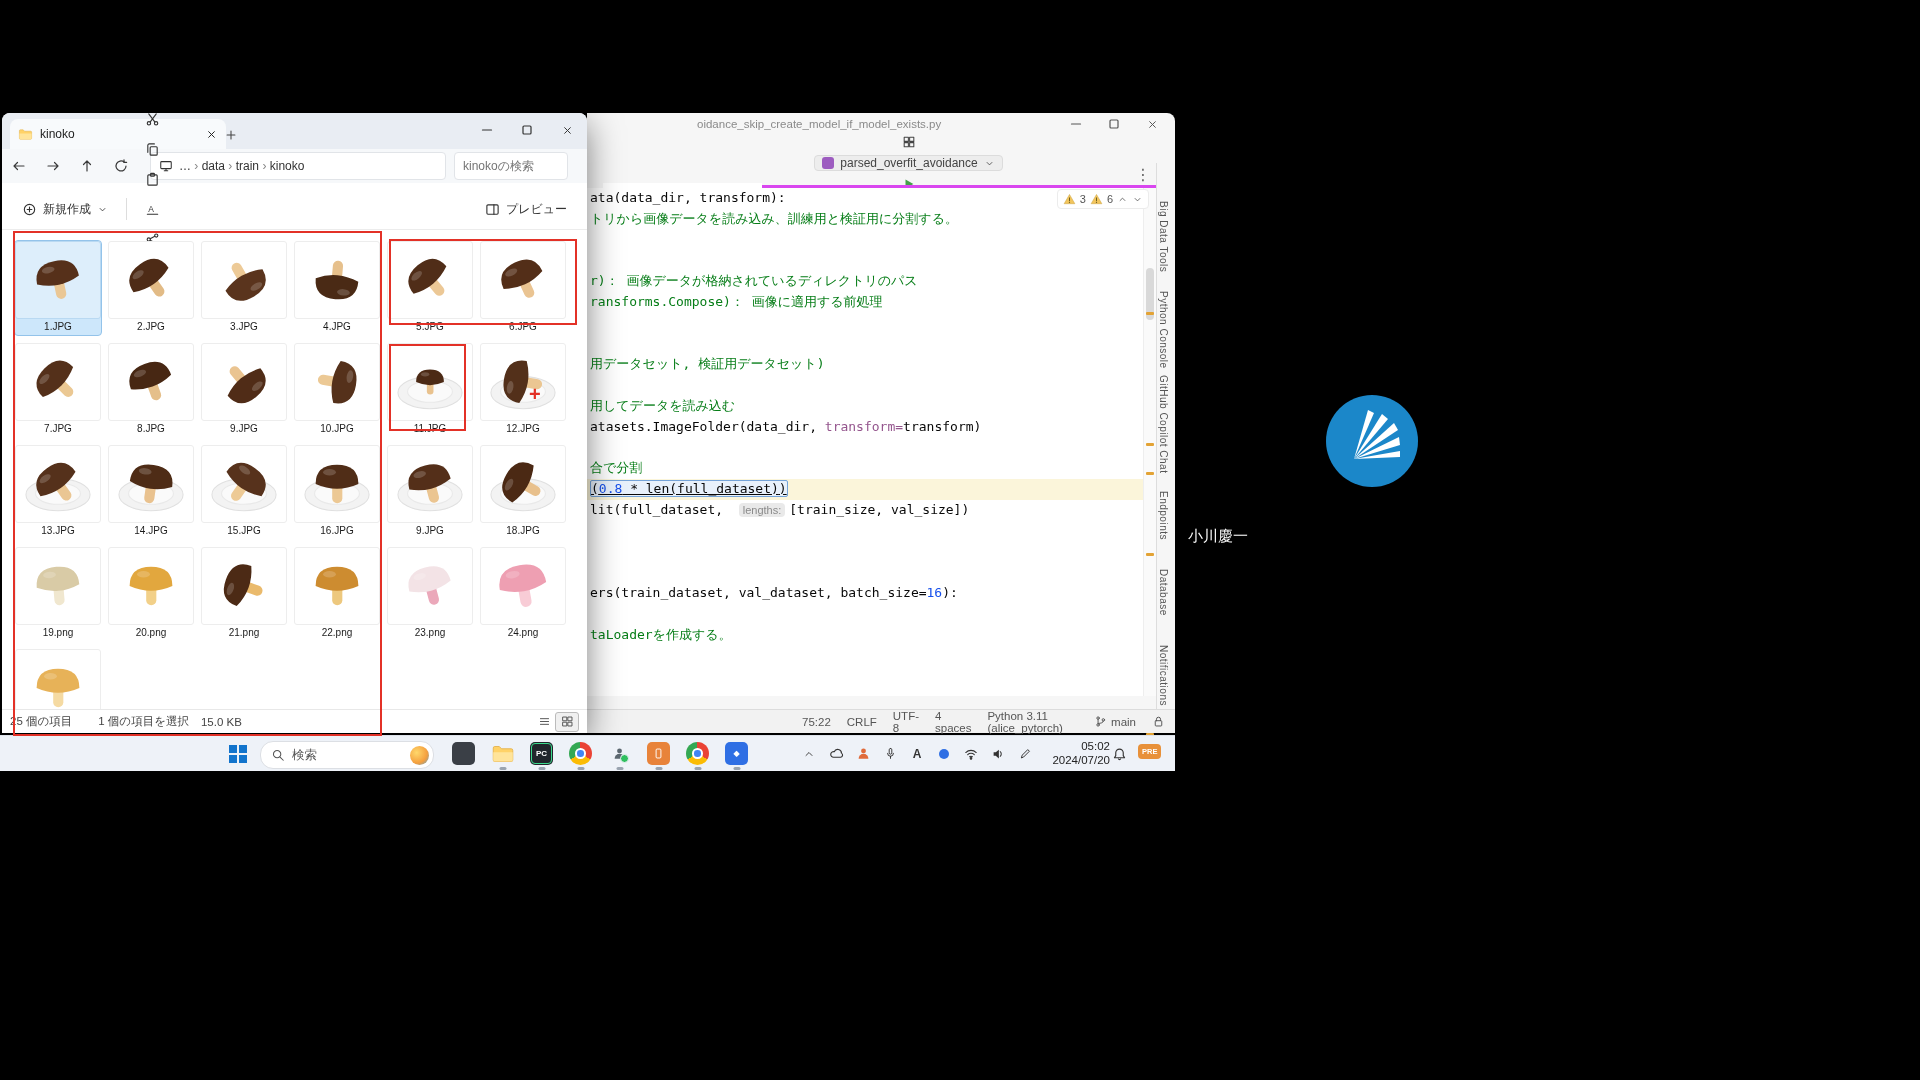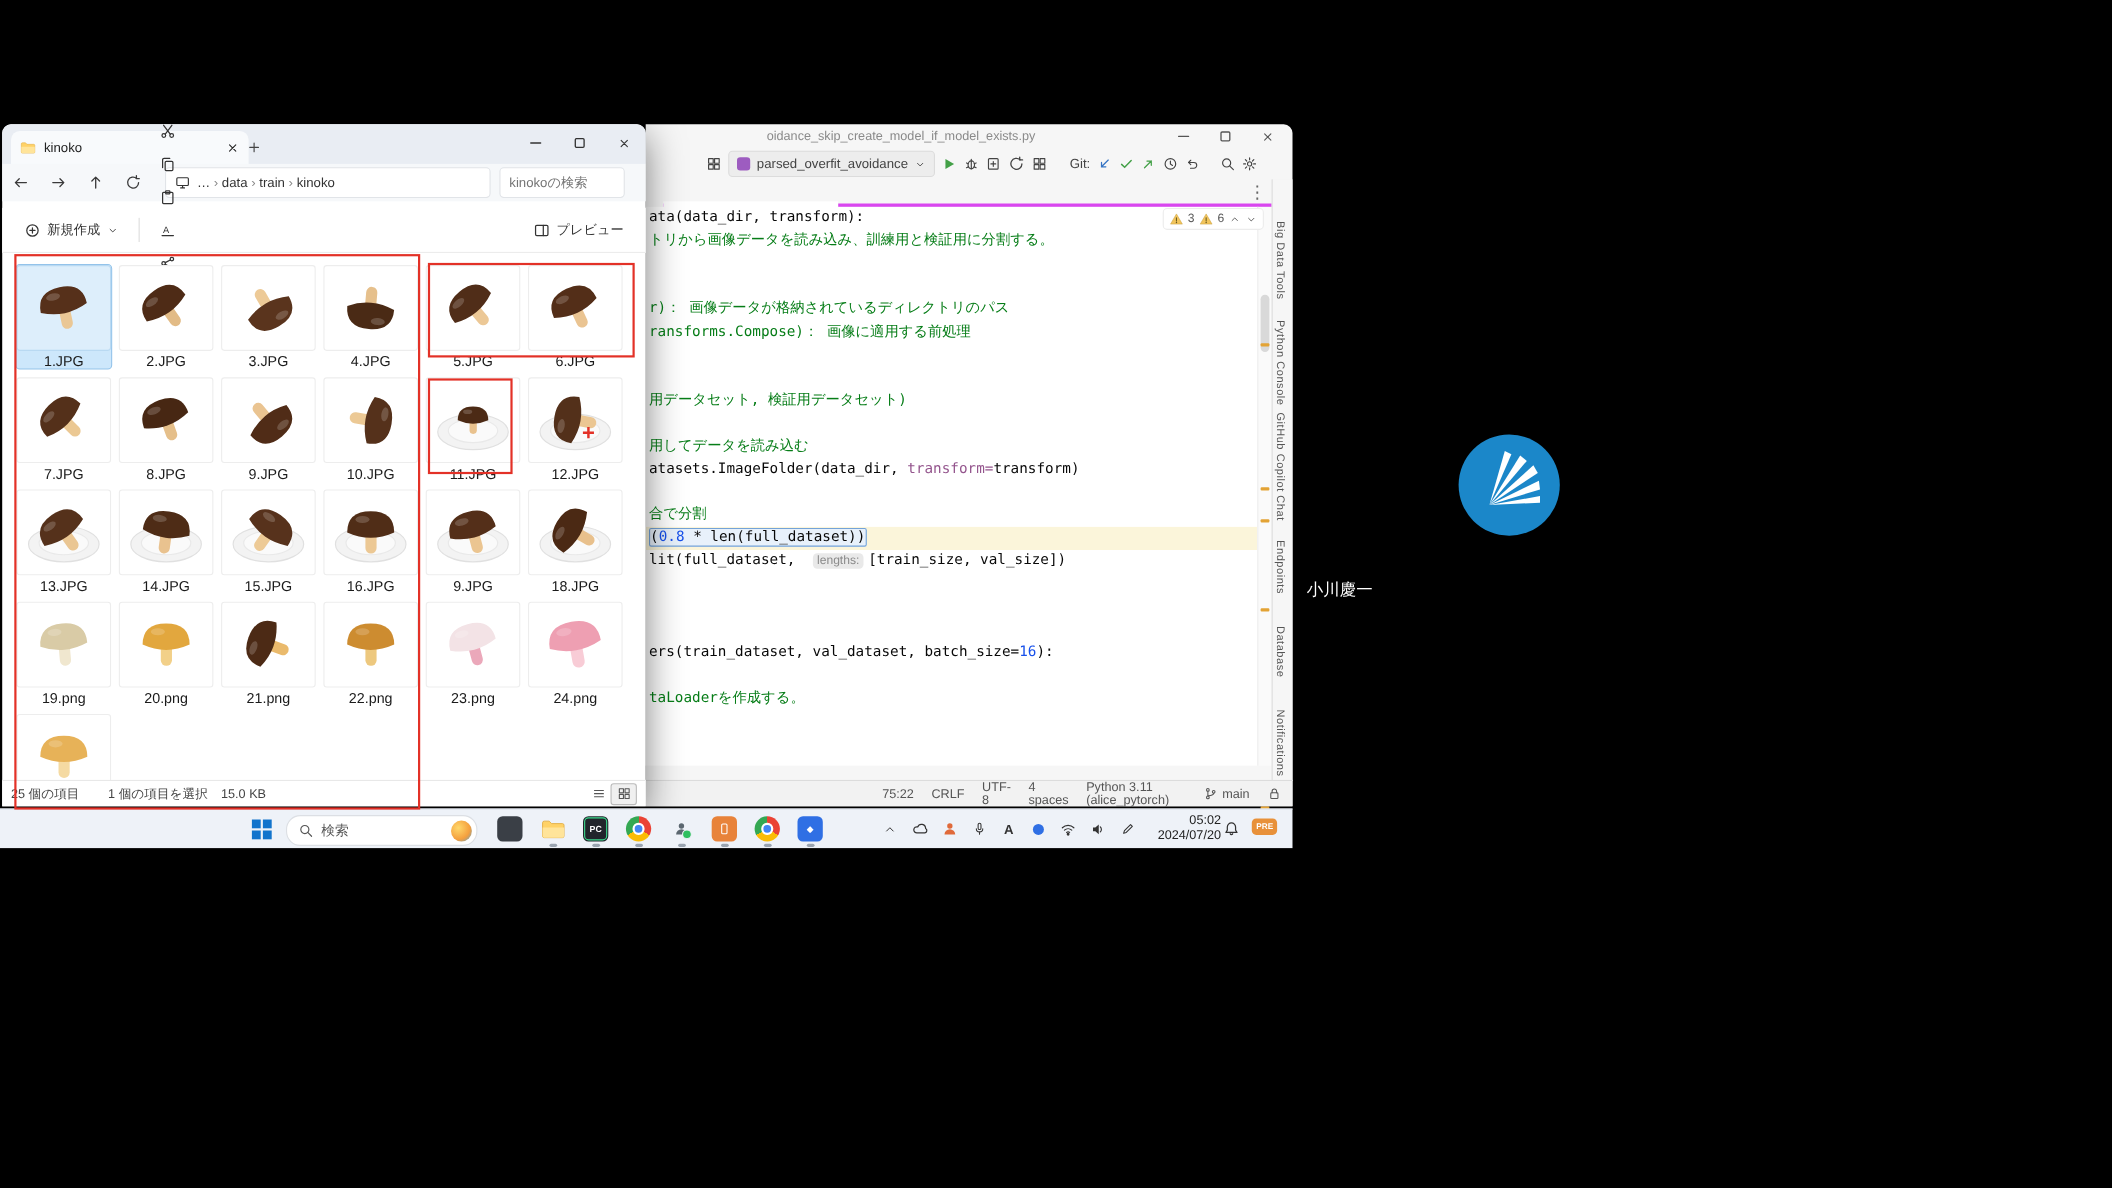--- a/index.html
+++ b/index.html
@@ -30,46 +30,46 @@
   .ex-toolbar{position:absolute;left:0;top:76px;right:0;height:40px;background:#fff;border-bottom:1px solid #ececec;
               display:flex;align-items:center;padding:0 12px;gap:4px;}
   .tbtn{height:30px;display:flex;align-items:center;gap:6px;padding:0 8px;border-radius:4px;font-size:12px;color:#333;}
   .tsep{width:1px;height:22px;background:#ddd;margin:0 6px;}
   .tspacer{flex:1;}
   .ex-files{position:absolute;left:12px;top:127px;width:561px;height:470px;overflow:hidden;
             display:grid;grid-template-columns:repeat(6,86px);grid-auto-rows:96px;column-gap:7px;row-gap:6px;}
   .thumb{width:86px;border-radius:4px;border:1px solid transparent;}
   .thumb .timg{height:76px;background:#fff;border:1px solid #ededed;border-radius:3px;
                display:flex;align-items:center;justify-content:center;overflow:hidden;}
-  .thumb .tname{font-size:13px;text-align:center;margin-top:2px;color:#1b1b1b;white-space:nowrap;}
+  .thumb .tname{font-size:10px;text-align:center;margin-top:2px;color:#1b1b1b;white-space:nowrap;}
   .thumb.sel{background:#cde7fb;border-color:#93c3ea;}
   .thumb.sel .timg{background:#ddeefb;border-color:#b9d9f2;}
   .ex-status{position:absolute;left:0;bottom:0;right:0;height:23px;background:#fff;border-top:1px solid #e8e8e8;
              display:flex;align-items:center;font-size:11.5px;color:#444;padding:0 8px;z-index:5;margin-top:24px;}
   .ex-status .gap{width:26px;}
   .vbtn{width:22px;height:18px;display:flex;align-items:center;justify-content:center;color:#555;border-radius:3px;}
   .vbtn.active{border:1px solid #bbb;background:#f0f0f0;}
 
   
   #pycharm{left:587px;top:113px;width:588px;height:620px;background:#f6f6f6;border-radius:0 8px 0 0;z-index:5;}
   .pc-title{position:absolute;left:0;top:0;right:0;height:22px;display:flex;align-items:center;}
   .pc-title .ttl{position:absolute;left:110px;font-size:11.5px;color:#8a8a8a;}
   .pc-winbtns{position:absolute;right:4px;top:0;display:flex;}
   .pc-winbtn{width:38px;height:22px;display:flex;align-items:center;justify-content:center;color:#555;}
-  .pc-toolbar{position:absolute;left:0;top:22px;right:0;height:28px;display:flex;align-items:center;gap:6px;padding-left:55px;font-size:12px;color:#444;}
+  .pc-toolbar{position:absolute;left:0;top:22px;right:0;height:28px;display:flex;align-items:center;gap:6px;padding-left:55px;font-size:12px;color:#444;flex-direction:column;}
   .runchip{display:flex;align-items:center;gap:6px;background:#ededed;border:1px solid #dcdcdc;border-radius:4px;height:22px;padding:0 7px;font-size:12px;}
   .runchip .cfgic{width:12px;height:12px;border-radius:3px;background:#9d5cc0;}
   .pc-tabs{position:absolute;left:16px;top:50px;right:18px;height:24px;background:#d946ef;border-bottom:1px solid #e0e0e0;display:flex;align-items:flex-end;margin-top:22px;}
   .pc-tab{height:24px;background:#fff;display:flex;align-items:center;gap:6px;padding:0 8px 0 4px;font-size:12px;color:#222;
           border-bottom:2px solid #3e7fd0;}
   .pc-tabmore{position:absolute;right:24px;top:52px;color:#666;}
   .pc-editor{position:absolute;left:0;top:75px;width:556px;height:508px;background:#fff;overflow:hidden;
              font-family:"DejaVu Sans Mono","Liberation Mono",monospace;font-size:13px;line-height:20.8px;color:#080808;}
   .cl{height:20.8px;white-space:pre;padding-left:3px;}
-  .cl.hl{background:#fbf5da;}
+  .cl.hl{background:#fbf5da;text-decoration:underline;}
   .tk-cmt{color:#067d17;}
   .tk-num{color:#1750eb;}
   .tk-kwarg{color:#94558d;}
   .tk-hint{background:#e9e9e9;color:#8a8a8a;border-radius:4px;font-size:11px;padding:1px 4px;margin-right:4px;font-family:"Liberation Sans",sans-serif;}
   .selbox{background:#e8f1fb;border:1px solid #74a3d8;border-radius:2px;}
   .inspections{position:absolute;right:26px;top:76px;height:18px;background:#fff;border:1px solid #ececec;border-radius:4px;
                display:flex;align-items:center;gap:4px;font-size:11px;color:#555;padding:0 5px;z-index:3;}
   .stripe{position:absolute;right:18px;top:75px;width:13px;height:508px;background:#fafafa;border-left:1px solid #eee;}
   .stripe .mark{position:absolute;left:2px;width:8px;height:3px;background:#e3a335;border-radius:1px;}
   .stripe .thumbbar{position:absolute;left:2px;width:8px;height:52px;background:#d9d9d9;border-radius:4px;top:80px;}

